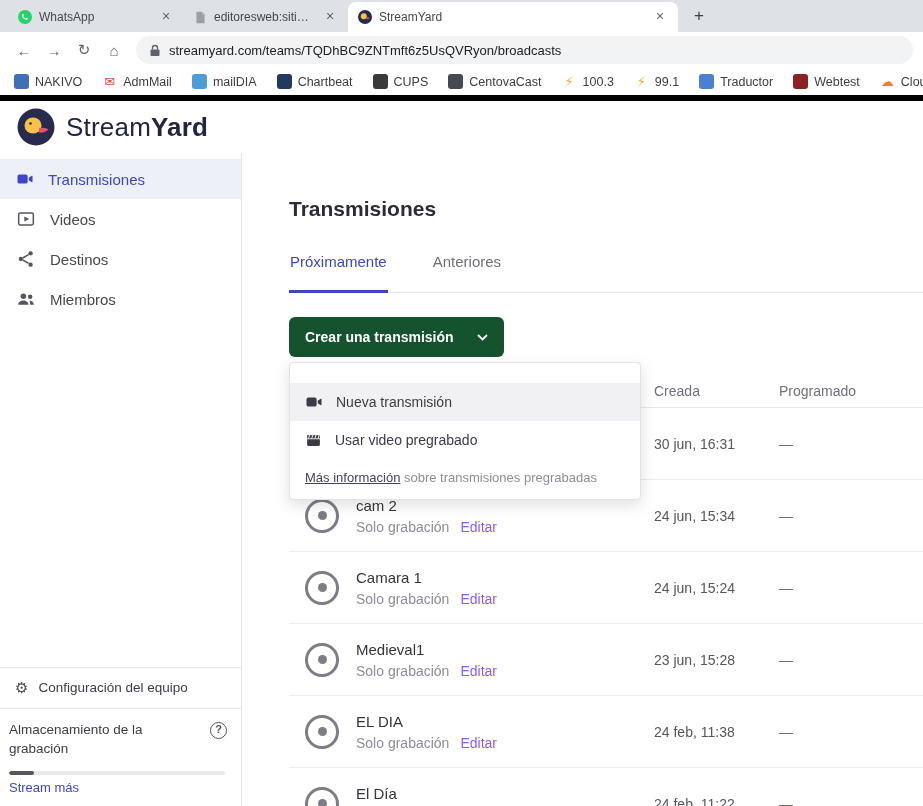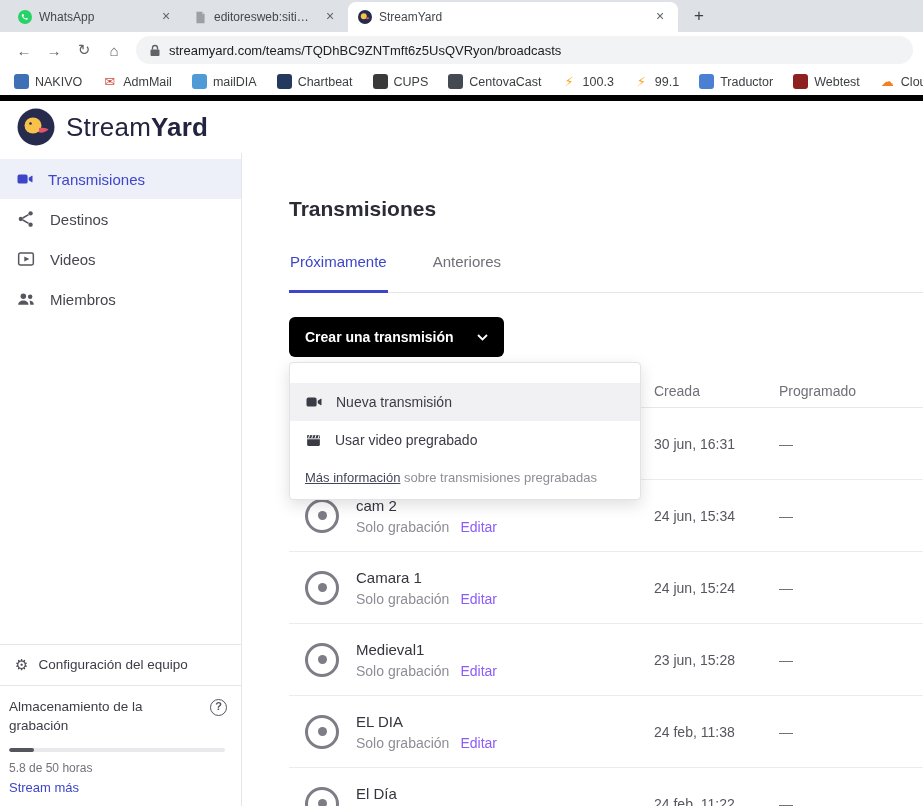--- a/index.html
+++ b/index.html
@@ -68,21 +68,21 @@
 
   
   .main{flex:1;padding-left:47px;position:relative;overflow:hidden}
   .main h1{margin-top:44px;font-size:21px;font-weight:700;color:#2b2c35}
   .mtabs{display:flex;gap:44px;margin-top:32px;border-bottom:1px solid #e6e6ea}
   .mtab{padding:0 1px 20px;font-size:15px;color:#6f7078;border-bottom:3px solid transparent;
         margin-bottom:-1px;cursor:pointer}
   .mtab.active{color:#3d46c8;border-bottom-color:#3d46c8}
 
   .create-wrap{position:relative;margin-top:24px}
-  .create-btn{display:inline-flex;align-items:center;gap:23px;background:#000000;color:#fff;
+  .create-btn{display:inline-flex;align-items:center;gap:23px;background:#14532d;color:#fff;
               border:none;border-radius:6px;padding:0 16px;height:40px;font-size:14px;
               font-weight:bold;font-family:inherit;cursor:pointer}
   .dropdown{position:absolute;left:0;top:45px;width:352px;background:#fff;
             border:1px solid #e3e3e7;border-radius:4px;box-shadow:0 5px 16px rgba(0,0,0,.13);
             padding-top:20px;z-index:20}
   .dd-item{height:38px;display:flex;align-items:center;gap:13px;padding:0 15px;
            font-size:14px;color:#3a3b45;cursor:pointer}
   .dd-item.hl{background:#f1f1f4}
   .dd-icon{display:flex;color:#3a3b45}
   .dd-info{padding:11px 15px 14px;font-size:13px;color:#8d8e96}
@@ -227,37 +227,37 @@
     <span class="side-icon">
             <svg width="18" height="18" viewBox="0 0 24 24" fill="currentColor">
               <rect x="2" y="6" width="13.5" height="12" rx="2.5"></rect>
               <path d="M17 10.3l4.1-2.5c.5-.3.9-.1.9.5v7.4c0 .6-.4.8-.9.5L17 13.7z"></path>
             </svg>
           </span>
     <span class="side-label">Transmisiones</span>
   </div>
         <div class="side-item">
     <span class="side-icon">
+            <svg width="20" height="20" viewBox="0 0 24 24">
+              <rect x="3.2" y="4.8" width="17.6" height="14.4" rx="2" fill="none" stroke="currentColor" stroke-width="1.8"></rect>
+              <path d="M10 9l6 3-6 3z" fill="currentColor"></path>
+            </svg>
+          </span>
+    <span class="side-label">Videos</span>
+  </div>
+        <div class="side-item">
+    <span class="side-icon">
             <svg width="20" height="20" viewBox="0 0 24 24" fill="currentColor">
               <circle cx="17.5" cy="5.2" r="2.6"></circle>
               <circle cx="5.8" cy="12" r="2.6"></circle>
               <circle cx="17.5" cy="18.8" r="2.6"></circle>
               <path d="M8.1 10.8l7-4M8.1 13.2l7 4" stroke="currentColor" stroke-width="1.9" fill="none"></path>
             </svg>
           </span>
     <span class="side-label">Destinos</span>
-  </div>
-        <div class="side-item">
-    <span class="side-icon">
-            <svg width="20" height="20" viewBox="0 0 24 24">
-              <rect x="3.2" y="4.8" width="17.6" height="14.4" rx="2" fill="none" stroke="currentColor" stroke-width="1.8"></rect>
-              <path d="M10 9l6 3-6 3z" fill="currentColor"></path>
-            </svg>
-          </span>
-    <span class="side-label">Videos</span>
   </div>
         <div class="side-item">
     <span class="side-icon">
             <svg width="20" height="20" viewBox="0 0 24 24" fill="currentColor">
               <circle cx="8.8" cy="8.6" r="3.3"></circle>
               <path d="M2.6 18.9c0-3.1 2.8-5.1 6.2-5.1s6.2 2 6.2 5.1z"></path>
               <circle cx="17" cy="9.3" r="2.7"></circle>
               <path d="M16.4 13.9c2.9.3 5 2.2 5 5h-4.3z"></path>
             </svg>
           </span>
@@ -270,21 +270,20 @@
         <span>Configuración del equipo</span>
       </div>
       <div class="storage">
         <div class="storage-head">
           <span class="storage-label">Almacenamiento de la grabación</span>
           <span class="help">?</span>
         </div>
         <div class="progress">
           <div class="progress-fill" id="storage-fill" style="width: 11.6%;"></div>
         </div>
-        <div class="usage">5.8 de 50 horas</div>
         <a class="addmore">Stream más</a>
       </div>
     </div>
   </aside>
 
   <main class="main">
     <h1>Transmisiones</h1>
     <div class="mtabs" id="main-tabs">
         <span class="mtab active">Próximamente</span>
         <span class="mtab">Anteriores</span>

